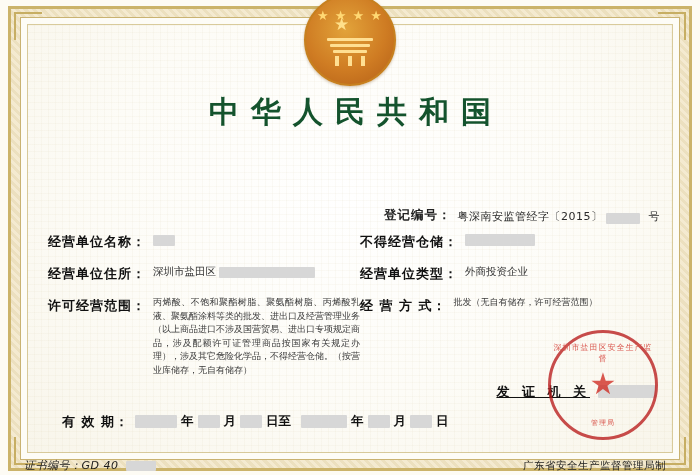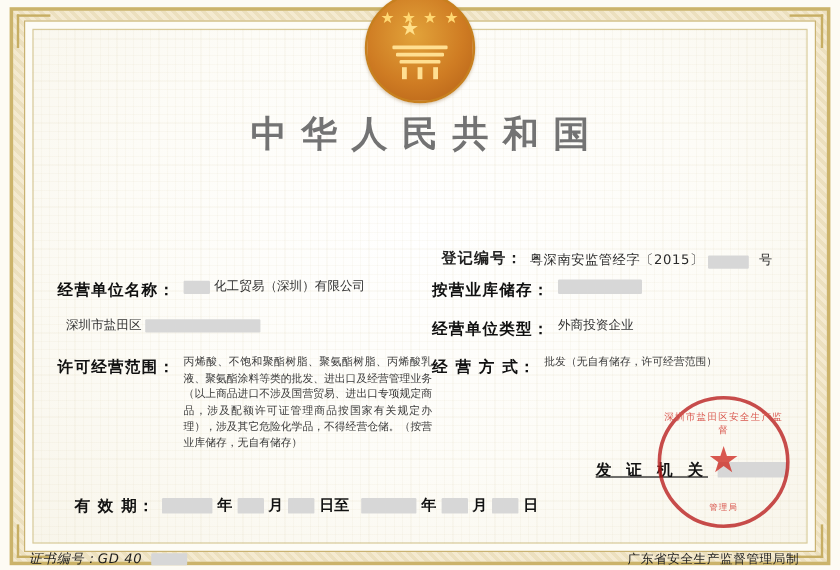--- a/index.html
+++ b/index.html
@@ -134,37 +134,37 @@
     left: 0;
     right: 0;
     top: 92px;
     text-align: center;
   }
   .title-country {
     font-family: Liberation Serif, serif;
     font-size: 30px;
     font-weight: bold;
     letter-spacing: 12px;
-    color: #737373;
+    color: #14532d;
     text-indent: 12px;
   }
   .title-main {
     margin-top: 14px;
     font-family: "DejaVu Serif", "Liberation Serif", serif;
     font-size: 36px;
     font-weight: bold;
     letter-spacing: 7px;
     color: #0d0d0d;
     text-indent: 7px;
   }
 
   
   .reg-line {
     position: absolute;
-    right: 56px;
+    right: 40px;
     top: 207px;
     display: flex;
     align-items: flex-end;
     font-size: 12px;
     color: #222;
   }
   .reg-label {
     font-weight: bold;
     letter-spacing: 1px;
     font-size: 12.5px;
@@ -355,33 +355,33 @@
     <span class="reg-value">号</span>
   </div>
 
   <div class="fields">
 
     <div class="row">
       <div class="col-left">
         <span class="flabel">经营单位名称：</span>
         <span class="fvalue">
           <span class="redact" style="width:22px;height:11px;"></span>
-          <span>化工贸易（深圳）有限公司</span>
         </span>
       </div>
       <div class="col-right">
-        <span class="flabel">按营业库储存：</span>
+        <span class="flabel">不得经营仓储：</span>
         <span class="fvalue">
           <span class="redact" style="width:70px;height:12px;"></span>
         </span>
       </div>
     </div>
 
     <div class="row">
       <div class="col-left">
+        <span class="flabel">经营单位住所：</span>
         <span class="fvalue">
           <span>深圳市盐田区</span>
           <span class="redact" style="width:96px;height:11px;"></span>
         </span>
       </div>
       <div class="col-right">
         <span class="flabel">经营单位类型：</span>
         <span class="fvalue">外商投资企业</span>
       </div>
     </div>

